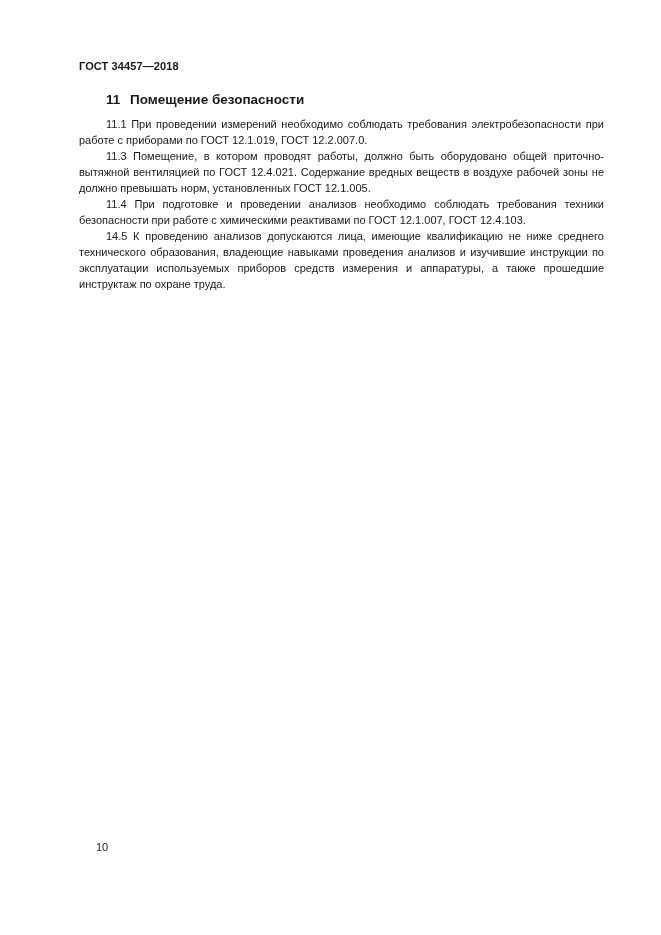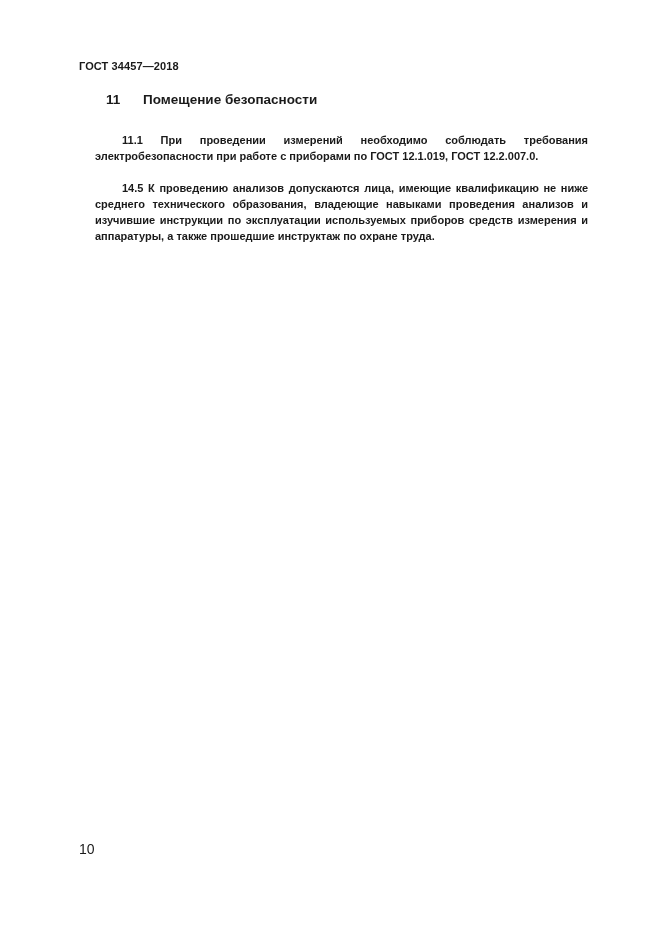--- a/index.html
+++ b/index.html
@@ -8,38 +8,40 @@
     font-family: "Liberation Sans", sans-serif; color: #1a1a1a;
   }
   .header {
     position: absolute; left: 79px; top: 60px;
     font-size: 11px; font-weight: bold; letter-spacing: 0.1px; text-align: right;
   }
   .section-title {
     position: absolute; left: 106px; top: 92px;
     font-size: 13.5px; font-weight: bold;
   }
-  .section-title .num { margin-right: 19px; }
+  .section-title .num { margin-right: 6px; }
   .body {
     position: absolute; left: 79px; top: 116px; width: 525px;
     font-size: 11px; line-height: 16px; text-align: justify;
   }
-  .body p { margin: 16px; text-indent: 27px; font-weight: bold; }
+  .body p { margin: 0; text-indent: 27px; }
   .page-num {
-    position: absolute; left: 79px; top: 841px; font-size: 14px;
+    position: absolute; left: 96px; top: 841px; font-size: 11px;
   }
 </style>
 </head>
 <body>
 
 <div class="header">ГОСТ 34457—2018</div>
 
 <div class="section-title">
   <span class="num">11</span>
   <span>Помещение безопасности</span>
 </div>
 
 <div class="body">
   <p>11.1 При проведении измерений необходимо соблюдать требования электробезопасности при работе с приборами по ГОСТ 12.1.019, ГОСТ 12.2.007.0.</p>
+  <p>11.3 Помещение, в котором проводят работы, должно быть оборудовано общей приточно-вытяжной вентиляцией по ГОСТ 12.4.021. Содержание вредных веществ в воздухе рабочей зоны не должно превышать норм, установленных ГОСТ 12.1.005.</p>
+  <p>11.4 При подготовке и проведении анализов необходимо соблюдать требования техники безопасности при работе с химическими реактивами по ГОСТ 12.1.007, ГОСТ 12.4.103.</p>
   <p>14.5 К проведению анализов допускаются лица, имеющие квалификацию не ниже среднего технического образования, владеющие навыками проведения анализов и изучившие инструкции по эксплуатации используемых приборов средств измерения и аппаратуры, а также прошедшие инструктаж по охране труда.</p>
 </div>
 
 <div class="page-num">10</div>
 
 </body></html>

